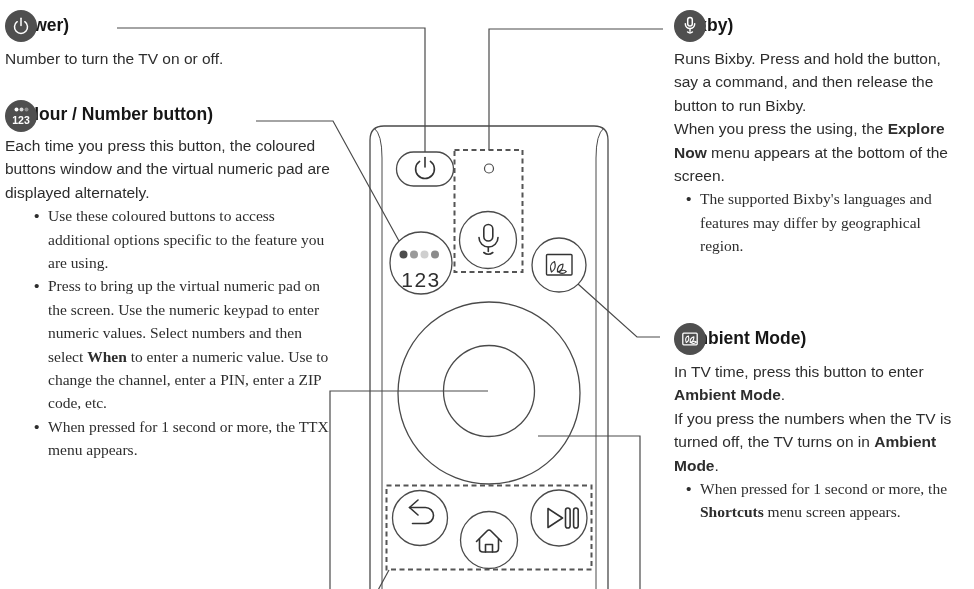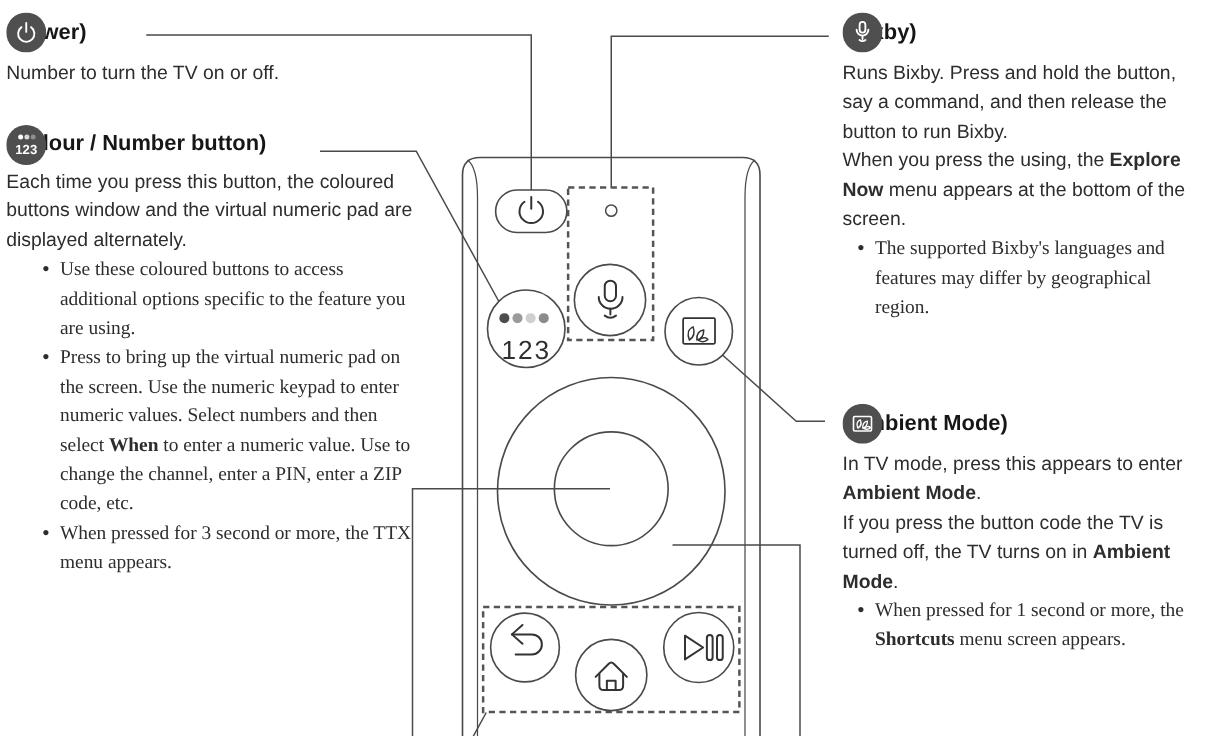--- a/index.html
+++ b/index.html
@@ -135,21 +135,21 @@
       <div class="bullet-row">
         <span class="marker">•</span>
         <div class="bullet-text"><span>Use these coloured buttons to access additional options specific to the feature you are using.</span></div>
       </div>
       <div class="bullet-row">
         <span class="marker">•</span>
         <div class="bullet-text"><span>Press to bring up the virtual numeric pad on the screen. Use the numeric keypad to enter numeric values. Select numbers and then select </span><span class="b">When</span><span> to enter a numeric value. Use to change the channel, enter a PIN, enter a ZIP code, etc.</span></div>
       </div>
       <div class="bullet-row">
         <span class="marker">•</span>
-        <div class="bullet-text"><span>When pressed for 3 second or more, the TTX menu appears.</span></div>
+        <div class="bullet-text"><span>When pressed for 1 second or more, the TTX menu appears.</span></div>
       </div>
     </div>
 </div>
 
 <div class="col col-right" style="top:10px">
   <div class="heading">
     <svg class="hicon" viewBox="0 0 32 32">
       <circle cx="16" cy="16" r="16" fill="#4f4f4f"></circle>
       <rect class="wglyph" x="13.7" y="7.5" width="4.6" height="8.6" rx="2.3"></rect>
       <path class="wglyph" d="M 11.3 13.8 a 4.7 4.7 0 0 0 9.4 0"></path>
@@ -175,22 +175,22 @@
     <svg class="hicon" viewBox="0 0 32 32">
       <circle cx="16" cy="16" r="16" fill="#4f4f4f"></circle>
       <rect class="wglyph" style="stroke-width:1.3" x="8.8" y="10.2" width="14.4" height="11.6" rx="1"></rect>
       <path class="wglyph" style="stroke-width:1.1" d="M 12.3 19.5 C 10.8 16.2 11.8 13.8 14.3 12.9 C 15.4 15.8 14.5 18.3 12.3 19.5 Z"></path>
       <path class="wglyph" style="stroke-width:1.1" d="M 16.2 19.5 C 15.8 16.4 17.4 14.2 19.9 13.9 C 19.9 16.9 18.5 18.8 16.2 19.5 Z"></path>
       <path class="wglyph" style="stroke-width:1.1" d="M 17 19.7 C 19 17.9 21.3 17.8 22.4 19.2 C 20.9 20.6 18.8 20.7 17 19.7 Z"></path>
     </svg>
     <span>(Ambient Mode)</span>
   </div>
   <div>
-      <div class="para"><span>In TV mode, press this appears to enter </span><span class="b">Ambient Mode</span><span>.</span></div>
-      <div class="para"><span>If you press the button code the TV is turned off, the TV turns on in </span><span class="b">Ambient Mode</span><span>.</span></div>
+      <div class="para"><span>In TV time, press this button to enter </span><span class="b">Ambient Mode</span><span>.</span></div>
+      <div class="para"><span>If you press the numbers when the TV is turned off, the TV turns on in </span><span class="b">Ambient Mode</span><span>.</span></div>
     </div>
   <div>
       <div class="bullet-row">
         <span class="marker">•</span>
         <div class="bullet-text"><span>When pressed for 1 second or more, the </span><span class="b">Shortcuts</span><span> menu screen appears.</span></div>
       </div>
     </div>
 </div>
 
 </body></html>

